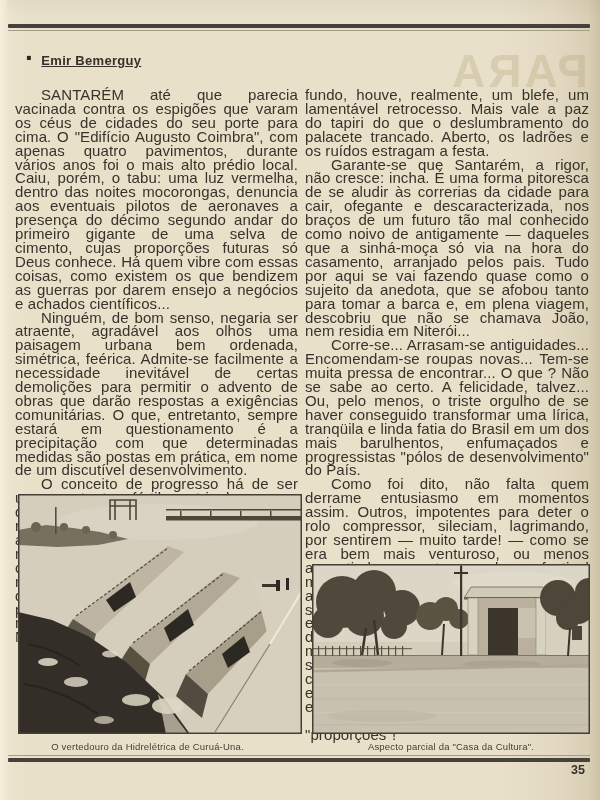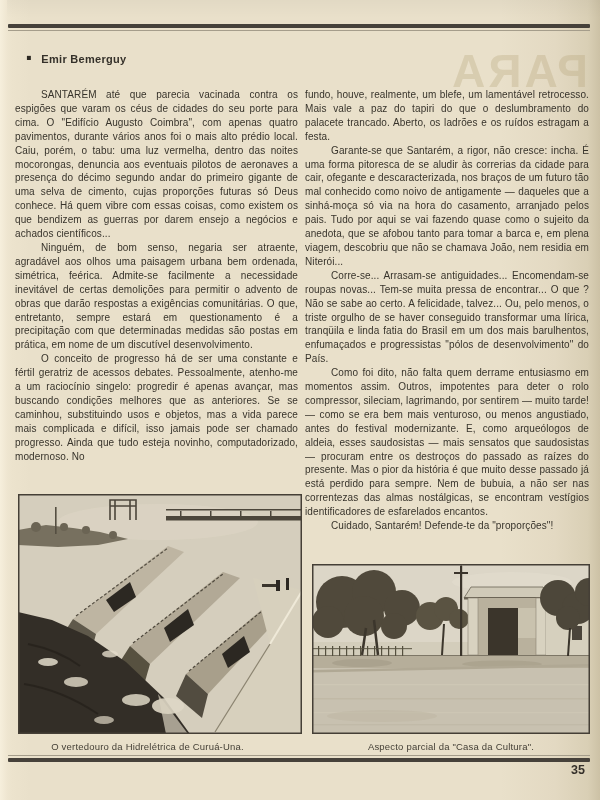--- a/index.html
+++ b/index.html
@@ -20,29 +20,29 @@
   .rule-top { top:24px; }
   .rule-bottom { top:755px; }
   .rule .thick { height:3.5px; background:#46413a; border-radius:1px; }
   .rule .thin  { height:1.4px; background:#a59d8b; margin-top:2px; }
   .rule-bottom .thin { margin-top:0; margin-bottom:2px; }
 
   
   .title-row { position:absolute; left:16px; top:38px; display:flex; align-items:flex-start; z-index:2; }
   .title { font-size:41px; font-weight:bold; letter-spacing:1.5px; line-height:1.05; color:#2d2922; }
   .title-dot { font-size:28px; font-weight:bold; color:#2d2922; margin:4px 0 0 9px; }
-  .byline { font-size:11px; font-weight:bold; color:#35312a; margin:15px 12px 0 7px; letter-spacing:0.3px; }
+  .byline { font-size:13px; font-weight:bold; color:#35312a; margin:15px 12px 0 7px; letter-spacing:0.3px;text-decoration:underline; }
 
   
   .ghost { position:absolute; top:44px; left:372px; width:216px; z-index:1;
     font-size:46px; font-weight:bold; letter-spacing:3px; color:#b4a276;
     opacity:0.30; transform:scaleX(-1); text-align:left; user-select:none; }
 
   
-  .col { position:absolute; top:88px; font-size:10px; line-height:13.9px;
+  .col { position:absolute; top:88px; font-size:15px; line-height:13.9px;
     color:#37332b; text-align:justify; letter-spacing:0.1px; z-index:1; }
   .col-left  { left:15px;  width:283px; }
   .col-right { left:305px; width:284px; }
   .col p { margin:0; text-indent:26px; }
   .col p.cont { text-indent:0; }
 
   
   .figure { position:absolute; z-index:3; }
   .figure-left  { left:18px;  top:494px; width:259px; }
   .figure-right { left:312px; top:564px; width:278px; }

